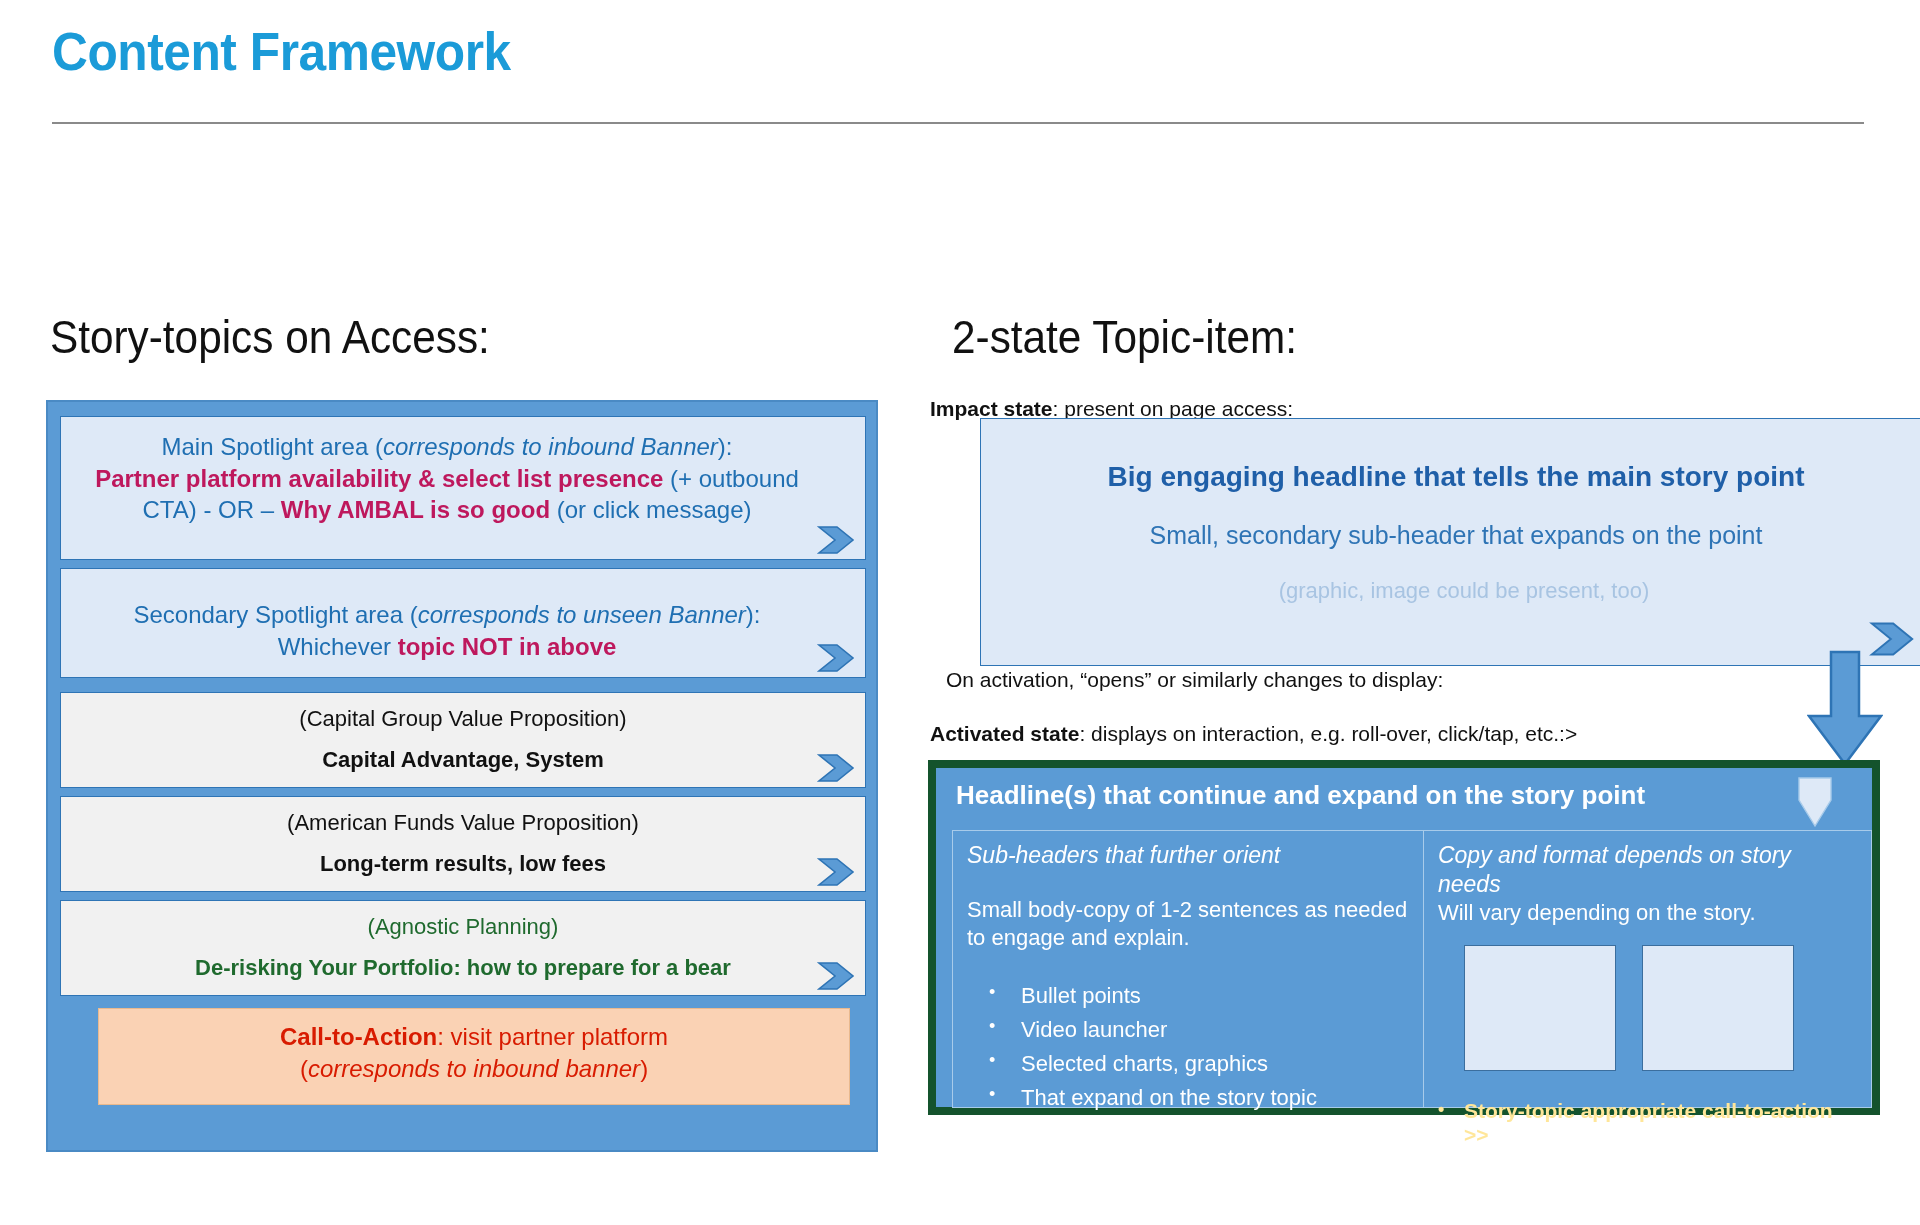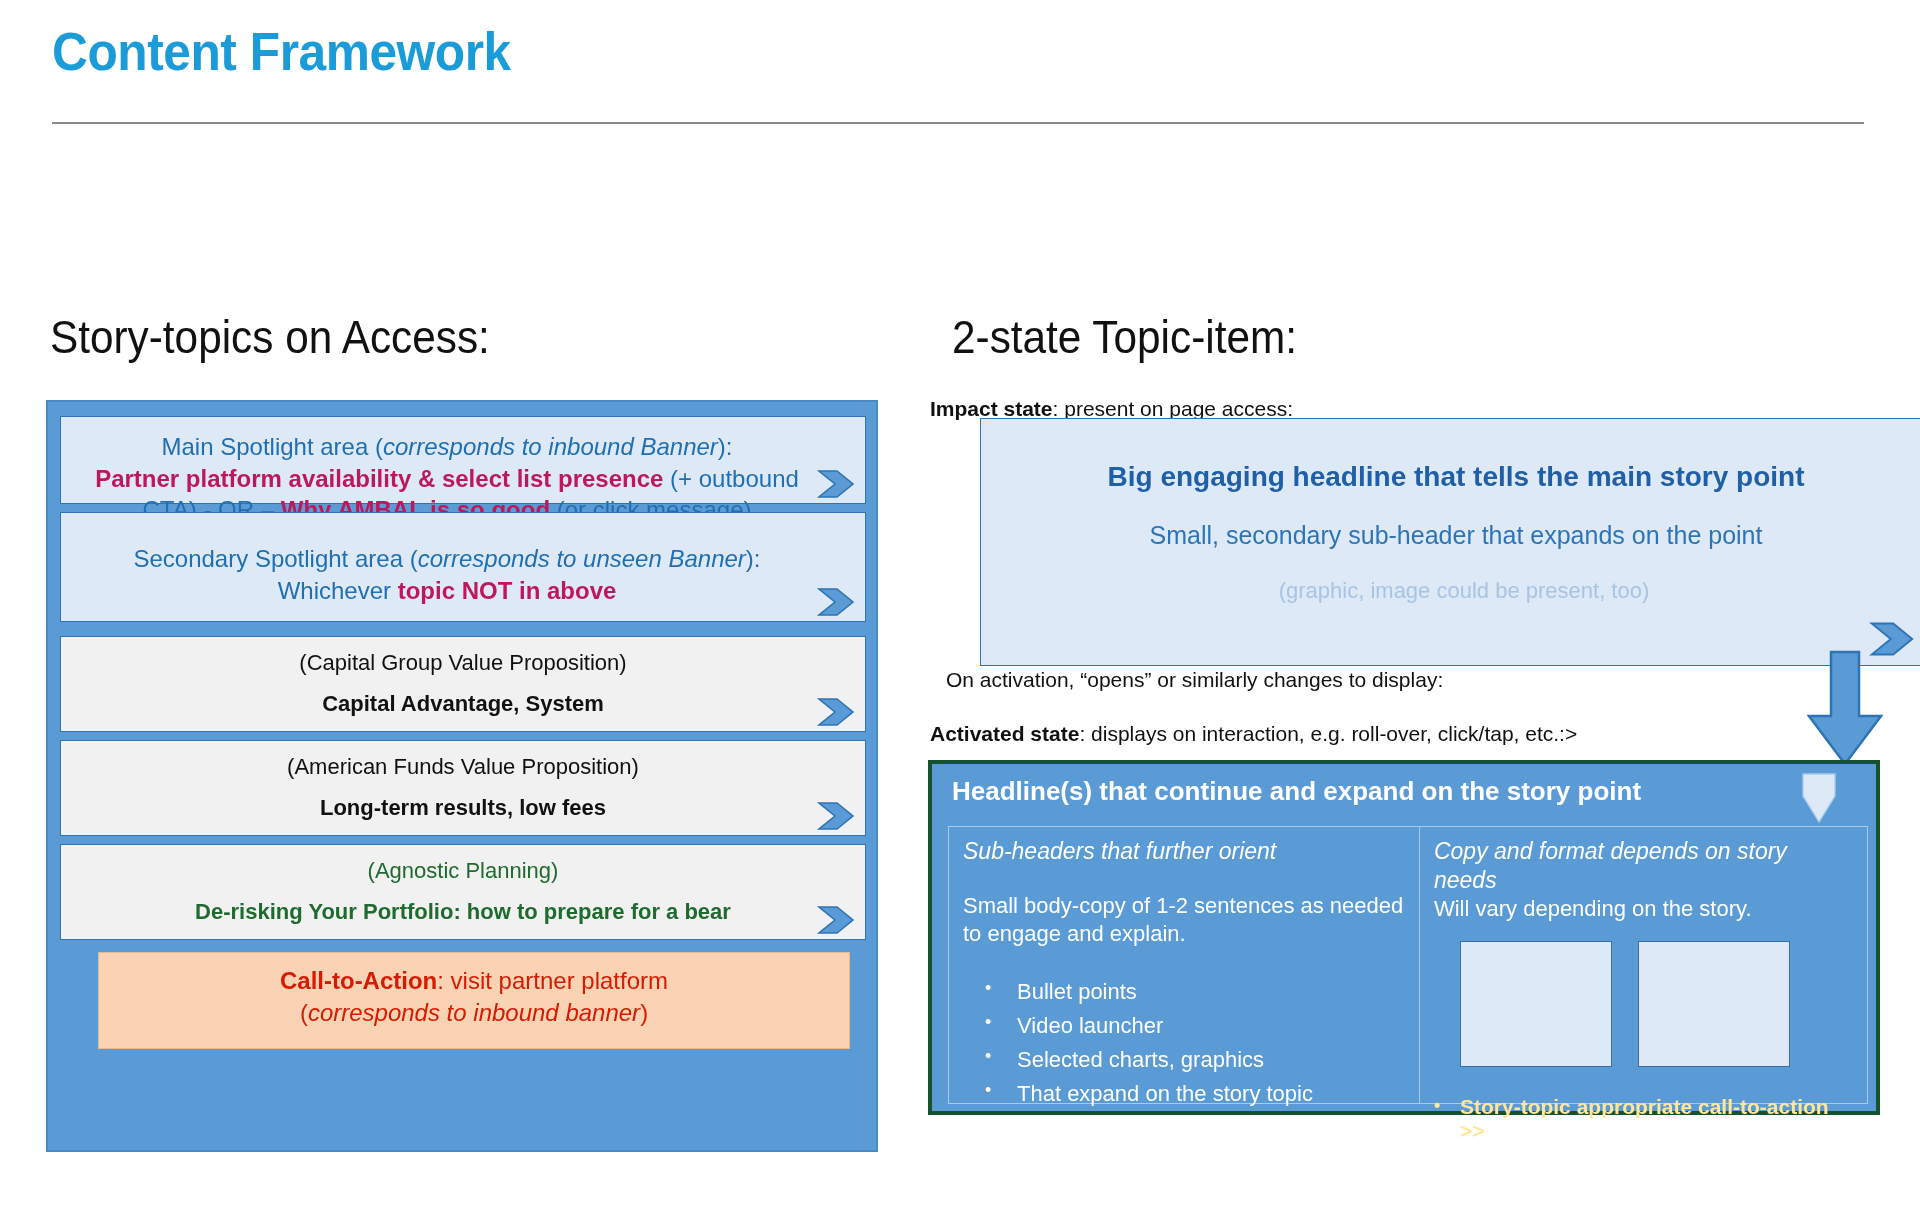--- a/index.html
+++ b/index.html
@@ -45,21 +45,21 @@
   }
   .left-inner { position: absolute; left: 12px; top: 14px; width: 806px; }
 
   .spot-box {
     background: #DEE9F7;
     border: 1.5px solid #2E74B5;
     position: relative;
     text-align: center;
     color: #1F6FB2;
   }
-  #spot-main { height: 88px; padding: 14px 46px 8px 14px; }
+  #spot-main { height: 144px; padding: 14px 46px 8px 14px; }
   #spot-second { margin-top: 8px; height: 110px; padding: 30px 46px 0 14px; }
   .spot-line { font-size: 24px; line-height: 1.32; }
   .spot-line b { font-weight: bold; color: #be185d; }
   .spot-line i { font-style: italic; }
 
   
   .vp-box {
     background: #F1F1F1;
     border: 1.5px solid #2E74B5;
     position: relative;
@@ -115,21 +115,21 @@
   .impact-g  { text-align: center; font-size: 22px; color: #A8C4E2; margin-top: 28px; padding-left: 16px; }
 
   
   .down-arrow { position: absolute; left: 1807px; top: 650px; width: 76px; height: 118px; }
 
   
   .activated-panel {
     position: absolute; left: 928px; top: 760px;
     width: 952px; height: 355px;
     background: #5B9BD5;
-    border: 4px solid #14532d;
+    border: 8px solid #14532d;
   }
   .act-head {
     color: #ffffff; font-size: 26px; font-weight: bold;
     padding: 12px 0 0 20px;
   }
   .act-chev-down { position: absolute; right: 38px; top: 8px; width: 38px; height: 52px; }
 
   .act-cols {
     position: absolute; left: 16px; top: 62px;
     width: 920px; height: 278px;

